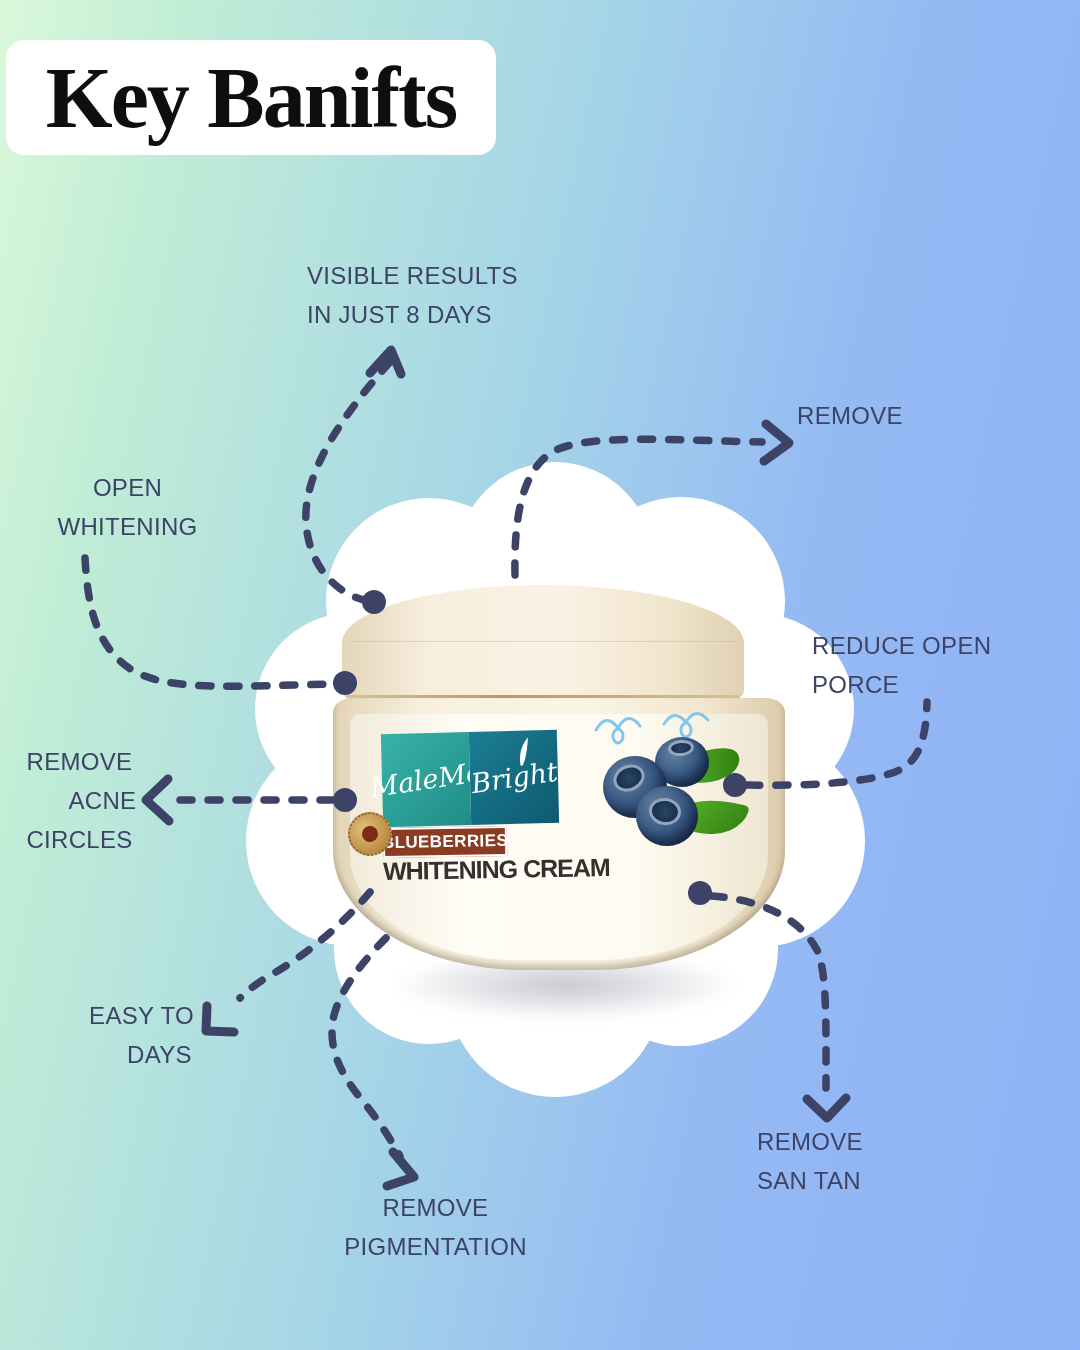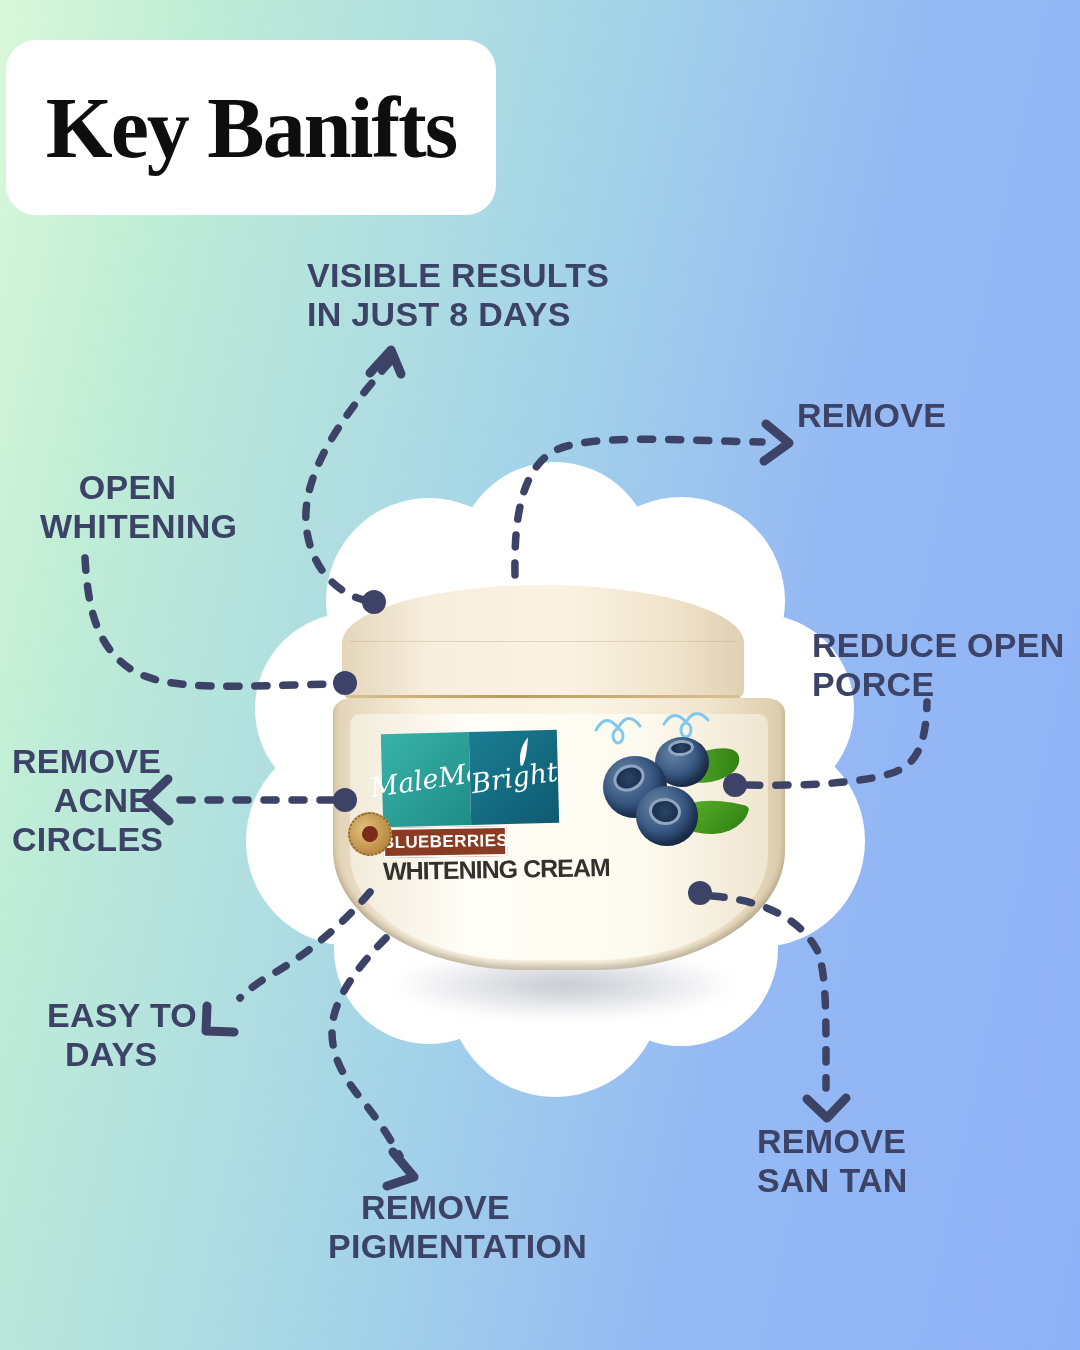--- a/index.html
+++ b/index.html
@@ -3,37 +3,37 @@
 <meta charset="utf-8">
 <style>
   html,body{margin:0;padding:0;}
   #canvas{
     position:relative;width:1080px;height:1350px;overflow:hidden;
     background:linear-gradient(102deg,#daf8da 0%,#c0edd6 14%,#a5d4e8 45%,#95baf3 68%,#8fb1f7 100%);
     font-family:"Liberation Sans",sans-serif;
   }
   
   .title-box{
-    position:absolute;left:6px;top:40px;width:490px;height:175px;
-    background:#fff;border-radius:30px;display:flex;align-items:center;justify-content:center;
+    position:absolute;left:6px;top:40px;width:490px;height:115px;
+    background:#fff;border-radius:18px;display:flex;align-items:center;justify-content:center;
   }
   .title-box h1{
     margin:0;font-family:"Liberation Serif",serif;font-weight:600;
     font-size:86px;letter-spacing:-2px;color:#0e0e0e;white-space:nowrap;
   }
   
-  .benefit{position:absolute;z-index:7;color:#3d4366;font-weight:bold;font-size:34px;line-height:39px;letter-spacing:.3px;}
+  .benefit{position:absolute;z-index:7;color:#3d4366;font-weight:normal;font-size:24px;line-height:39px;letter-spacing:.3px;}
   .benefit div{white-space:nowrap;}
   .b-visible{left:307px;top:256px;text-align:left;}
   .b-acne{left:797px;top:396px;text-align:left;}
   .b-skin{left:40px;top:468px;width:175px;text-align:center;}
   .b-pores{left:812px;top:626px;width:205px;}
   .b-dark{left:12px;top:742px;width:135px;text-align:center;}
   .b-dark .shift{transform:translateX(23px);}
-  .b-easy{left:47px;top:996px;width:135px;}
+  .b-easy{left:74px;top:996px;width:135px;text-align:center;}
   .b-easy .shift{transform:translateX(18px);}
   .b-pig{left:328px;top:1188px;width:215px;text-align:center;}
   .b-tan{left:757px;top:1122px;text-align:left;}
   
   .blob{position:absolute;left:0;top:0;z-index:1;}
   .blob i{position:absolute;background:#ffffff;border-radius:50%;display:block;}
   .blob i:nth-child(1){left:457px;top:462px;width:196px;height:196px;}
   .blob i:nth-child(2){left:577px;top:497px;width:208px;height:208px;}
   .blob i:nth-child(3){left:664px;top:614px;width:190px;height:190px;}
   .blob i:nth-child(4){left:653px;top:735px;width:212px;height:212px;}

